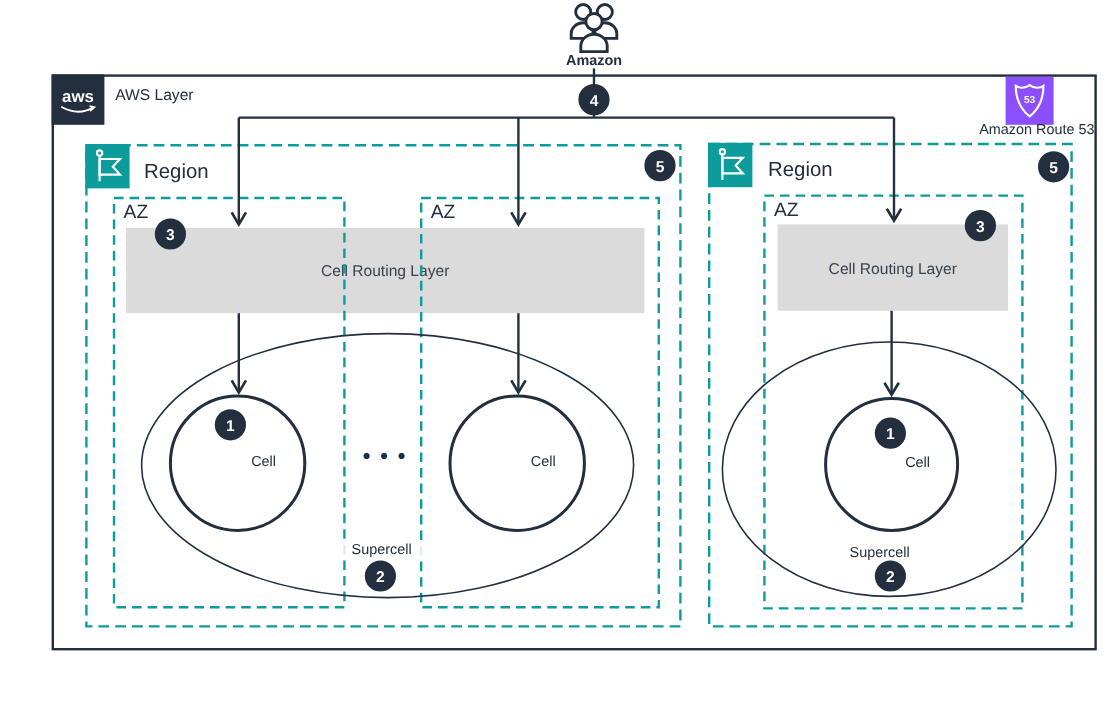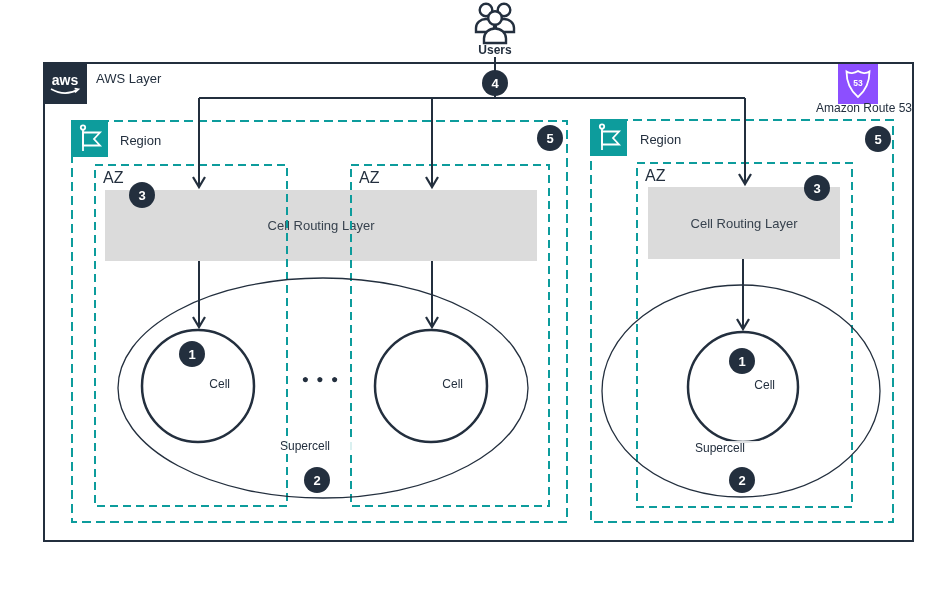--- a/index.html
+++ b/index.html
@@ -49,21 +49,21 @@
   }
 
   
   .region-icon {
     width: 37px; height: 37px; background: #0D9C9C;
     position: absolute;
     display: flex; align-items: center; justify-content: center;
   }
   .region-icon.left  { left: 71px;  top: 120px; }
   .region-icon.right { left: 590px; top: 119px; }
-  .region-label { font-size: 13px; position: absolute; }
+  .region-label { font-size: 17px; position: absolute; }
   .region-label.left  { left: 120px; top: 133px; }
   .region-label.right { left: 640px; top: 132px; }
   .az-label { font-size: 16px; position: absolute; }
   .az-label.a1 { left: 103px; top: 169px; }
   .az-label.a2 { left: 359px; top: 169px; }
   .az-label.a3 { left: 645px; top: 167px; }
 
   
   .routing {
     background: #DBDBDB;
@@ -75,21 +75,21 @@
   .routing.right { left: 648px; top: 187px; width: 192px; height: 72px; }
 
   
   .overlay { position: absolute; left: 0; top: 0; pointer-events: none; }
 
   
   .cell-label { font-size: 12px; text-align: right; width: 64px; position: absolute; }
   .cell-label.c1 { left: 166px; top: 377px; }
   .cell-label.c2 { left: 399px; top: 377px; }
   .cell-label.c3 { left: 711px; top: 378px; }
-  .supercell-label { font-size: 12px; text-align: left; width: 76px; position: absolute; background: rgba(255,255,255,0.85); }
+  .supercell-label { font-size: 12px; text-align: center; width: 76px; position: absolute; background: rgba(255,255,255,0.85); margin-top: 12px; }
   .supercell-label.s1 { left: 280px; top: 439px; }
   .supercell-label.s2 { left: 695px; top: 441px; }
   .dots {
     left: 294px; top: 372px; width: 54px;
     font-size: 12px; text-align: center; letter-spacing: 2px;
     color: #232F3E; position: absolute;
   }
 
   
   .badge {
@@ -159,21 +159,21 @@
       <g fill="none" stroke="#232F3E" stroke-width="2.4">
         <circle cx="19" cy="9" r="6.3"></circle>
         <path d="M9,31 v-4 a10,9 0 0 1 20,0 v4 z"></path>
         <circle cx="37" cy="9" r="6.3"></circle>
         <path d="M27,31 v-4 a10,9 0 0 1 20,0 v4 z"></path>
         <circle cx="28" cy="17" r="6.8" fill="#ffffff"></circle>
         <path d="M17,42 v-4.5 a11,10 0 0 1 22,0 v4.5 z" fill="#ffffff"></path>
       </g>
     </svg>
   </div>
-  <div class="users-label">Users</div>
+  <div class="users-label">Amazon</div>
 
   <div class="aws-logo">
     <svg width="44" height="42" viewBox="0 0 44 42">
       <text x="22" y="23" text-anchor="middle" font-size="14" font-weight="bold" fill="#ffffff" font-family="Liberation Sans, sans-serif">aws</text>
       <path d="M8,27 Q22,35 35,27.5 M32,30.5 L35.6,27.3 L31.6,26.5" fill="none" stroke="#ffffff" stroke-width="1.5"></path>
     </svg>
   </div>
   <div class="cloud-label">AWS Layer</div>
 
   <div class="r53-icon">

